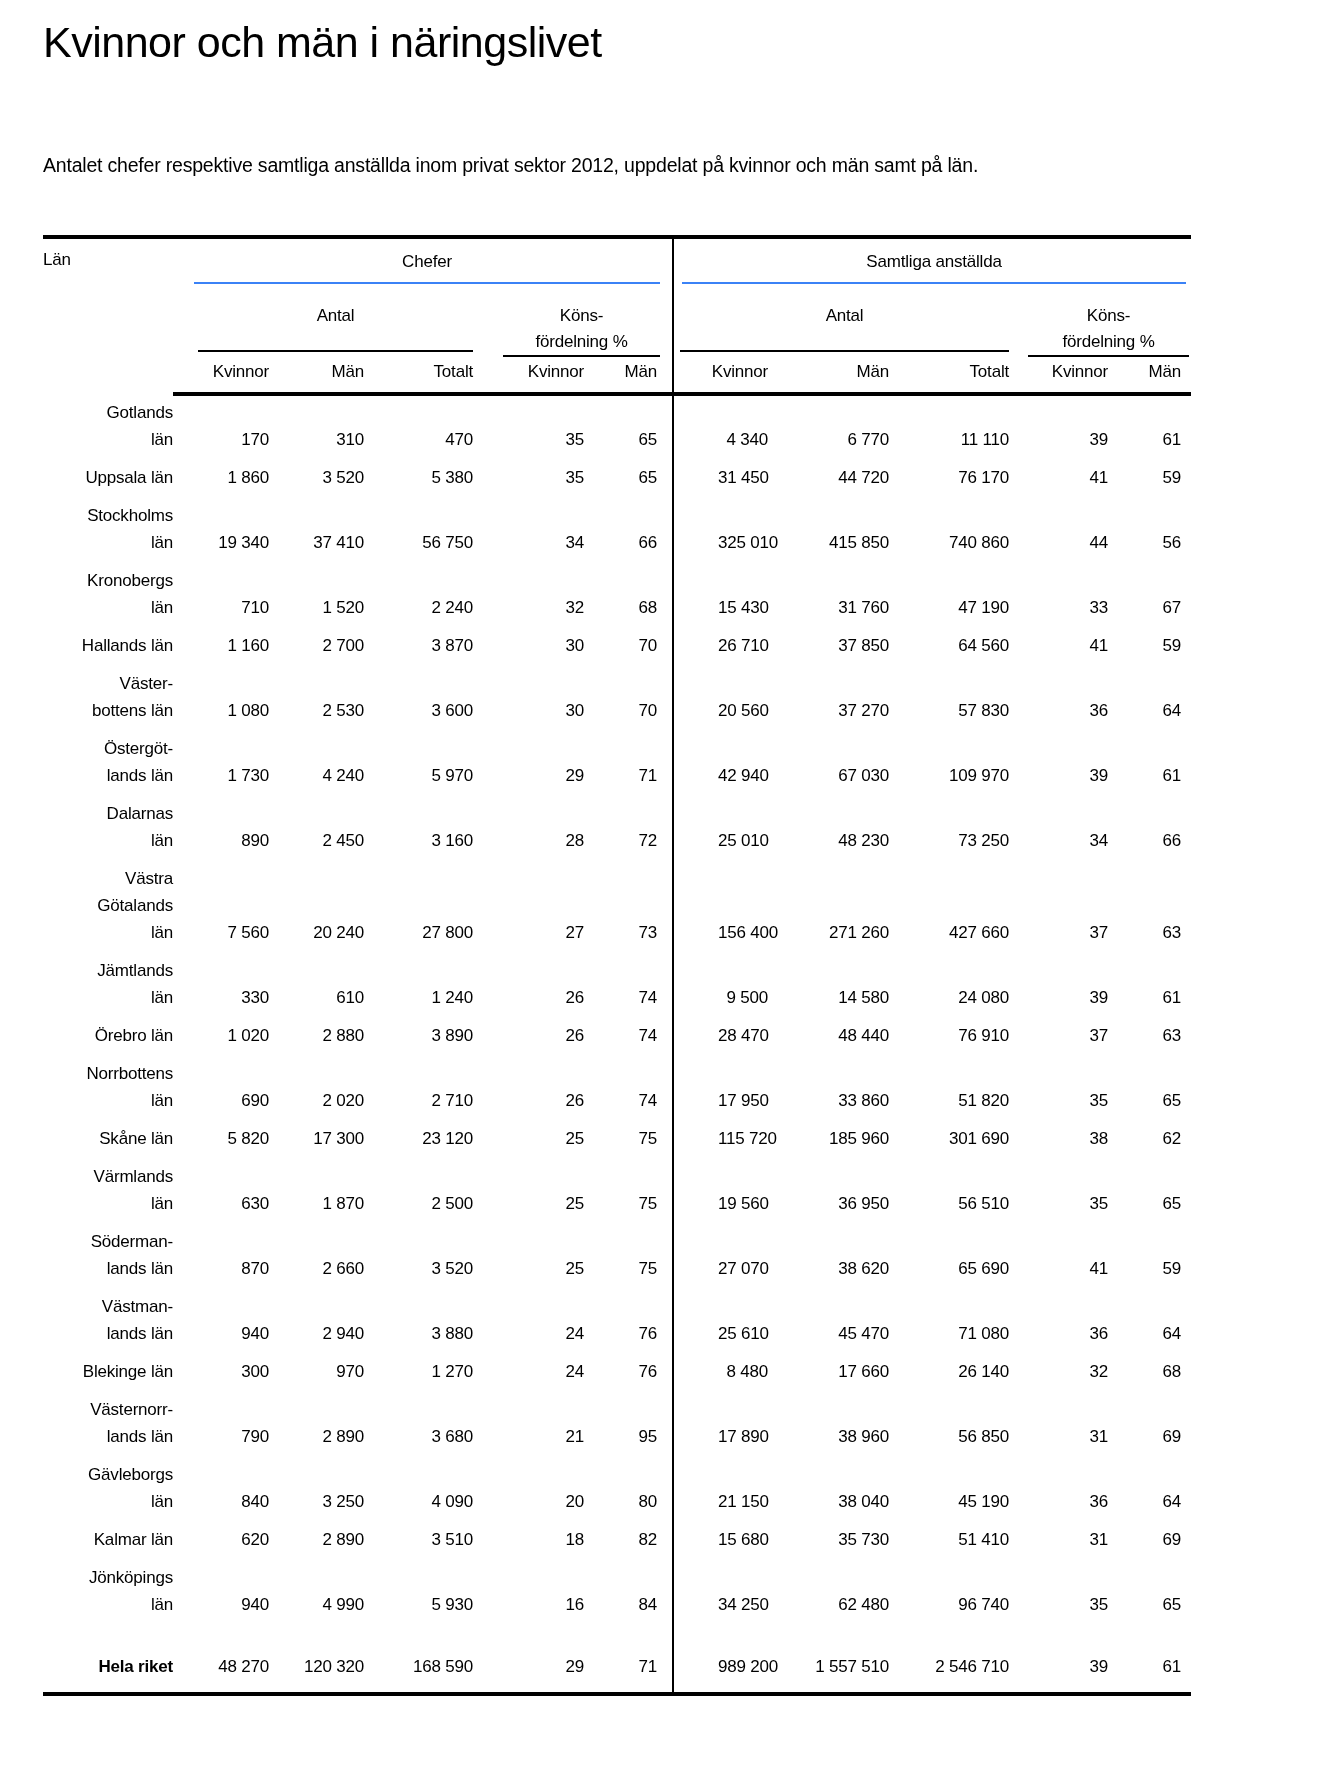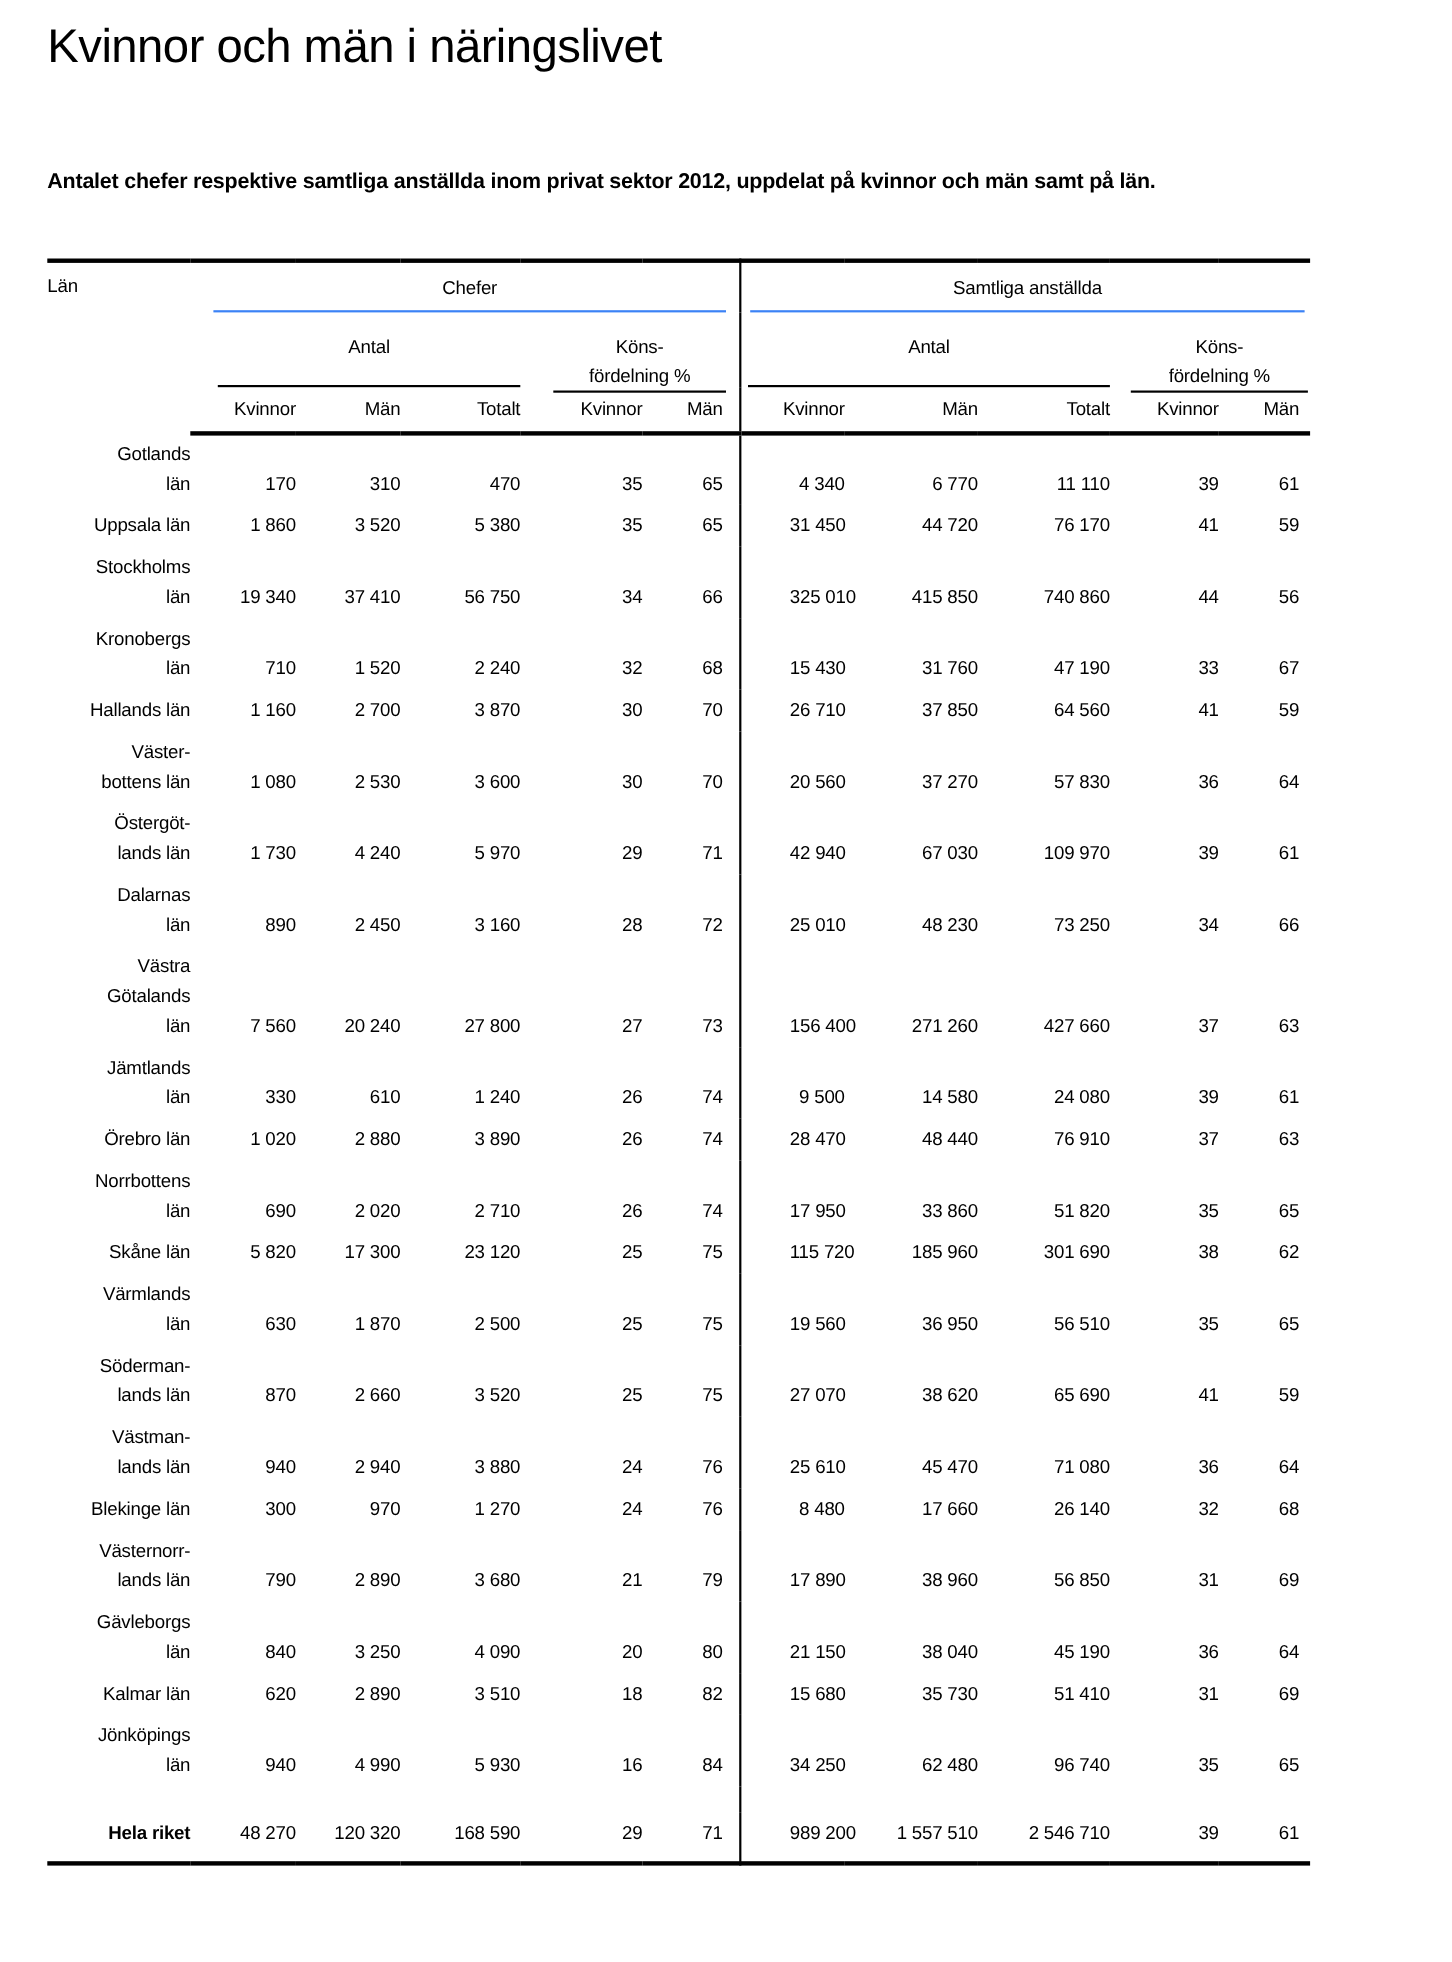--- a/index.html
+++ b/index.html
@@ -9,21 +9,21 @@
     -webkit-font-smoothing:antialiased;
   }
   .page { padding:10px 0 0 43px; }
 
   h1.title {
     font-size:43px; font-weight:400; letter-spacing:-0.5px;
     margin:8px 0 0 0; line-height:1.15;
   }
   .intro {
     margin-top:84px; font-size:19.5px; line-height:28px;
-    width:1030px; white-space:pre-line; letter-spacing:-0.2px;font-weight:bold;
+    width:1030px; white-space:pre-line; letter-spacing:-0.2px;
   }
 
   table.stats {
     margin-top:56px; width:1148px; table-layout:fixed;
     border-collapse:collapse;
     border-top:4px solid #000; border-bottom:4px solid #000;
     font-size:17px; letter-spacing:-0.2px;
   }
   col.c-lan{width:130px} col.c2{width:96px} col.c3{width:95px} col.c4{width:109px}
   col.c5{width:111px} col.c6{width:89px} col.c7{width:95px} col.c8{width:121px}
@@ -384,21 +384,21 @@
           <td>32</td>
           <td>68</td>
         </tr>
         <tr>
           <td>Västernorr-
 lands län</td>
           <td>790</td>
           <td>2 890</td>
           <td>3 680</td>
           <td>21</td>
-          <td>79</td>
+          <td>95</td>
           <td>17 890</td>
           <td>38 960</td>
           <td>56 850</td>
           <td>31</td>
           <td>69</td>
         </tr>
         <tr>
           <td>Gävleborgs
 län</td>
           <td>840</td>

